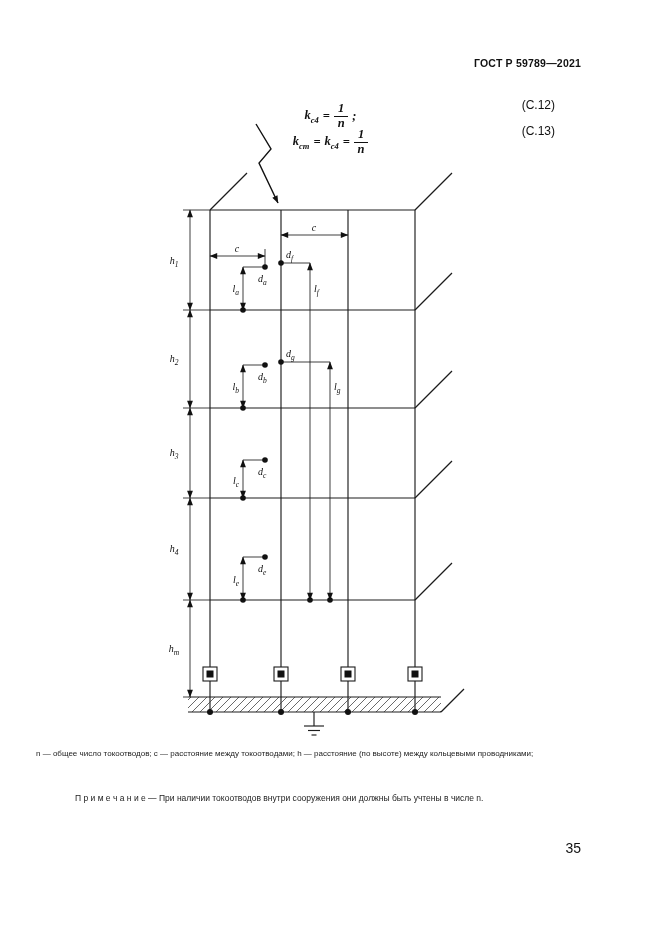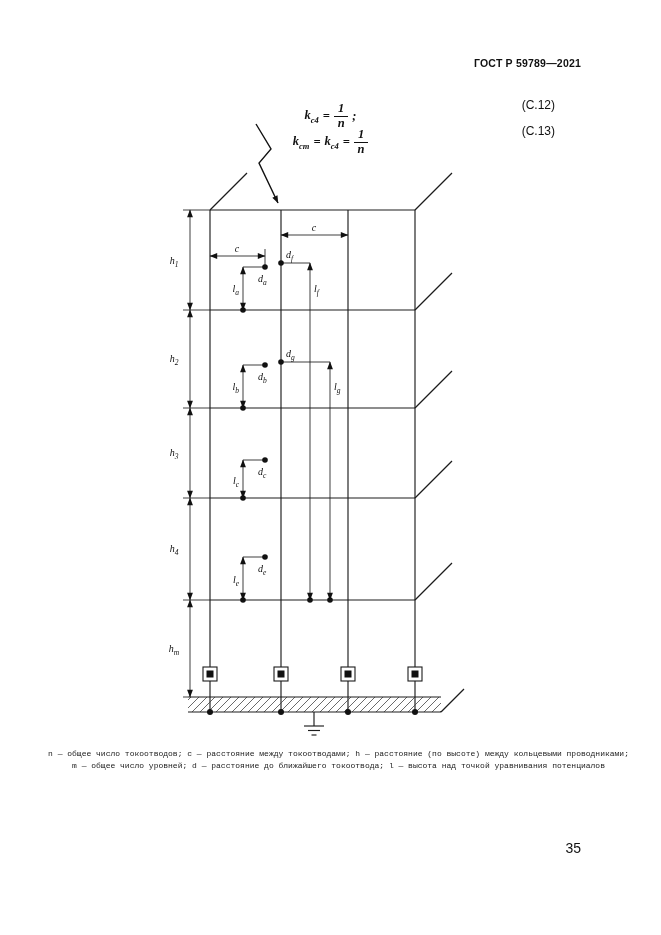--- a/index.html
+++ b/index.html
@@ -22,21 +22,21 @@
   .frac .num{border-bottom:1.2px solid #111;padding:0 4px;}
   .frac .den{padding:0 2px;}
   .formula-ref{
     position:absolute;right:106px;top:10px;
     font-size:12px;font-style:normal;font-weight:normal;
     font-family:"Liberation Sans",sans-serif;
   }
   .diagram{position:absolute;left:0;top:0;}
   .legend{
     position:absolute;top:748px;left:36px;right:20px;
-    font-size:8px;line-height:1.5;text-align:center;color:#222;font-family:Liberation Mono, monospace;
+    font-size:8px;line-height:1.5;color:#222;
   }
   .note{
     position:absolute;top:793px;left:75px;right:40px;
     font-size:8.5px;color:#222;
   }
   .caption{
     position:absolute;top:816px;left:55px;right:55px;
     font-size:9px;line-height:1.6;text-align:center;color:#111;
   }
   .page-number{
@@ -210,20 +210,20 @@
       <text x="174" y="264" text-anchor="middle"><tspan>h</tspan><tspan dy="2.5" font-size="7.5">1</tspan></text>
       <text x="174" y="362" text-anchor="middle"><tspan>h</tspan><tspan dy="2.5" font-size="7.5">2</tspan></text>
       <text x="174" y="456" text-anchor="middle"><tspan>h</tspan><tspan dy="2.5" font-size="7.5">3</tspan></text>
       <text x="174" y="552" text-anchor="middle"><tspan>h</tspan><tspan dy="2.5" font-size="7.5">4</tspan></text>
       <text x="174" y="652" text-anchor="middle"><tspan>h</tspan><tspan dy="2.5" font-size="7.5">m</tspan></text>
     </g>
   </svg>
 
   <div class="legend">
     <div>n — общее число токоотводов; с — расстояние между токоотводами; h — расстояние (по высоте) между кольцевыми проводниками;</div>
-    <div>m — общее число уровней; d — расстояние до ближайшего токоотвода; l — высота над точкой уравнивания потенциалов</div>
   </div>
 
+  <div class="note">П р и м е ч а н и е — При наличии токоотводов внутри сооружения они должны быть учтены в числе n.</div>
 
 
   <div class="page-number">35</div>
 
 </div>
 
 </body></html>

